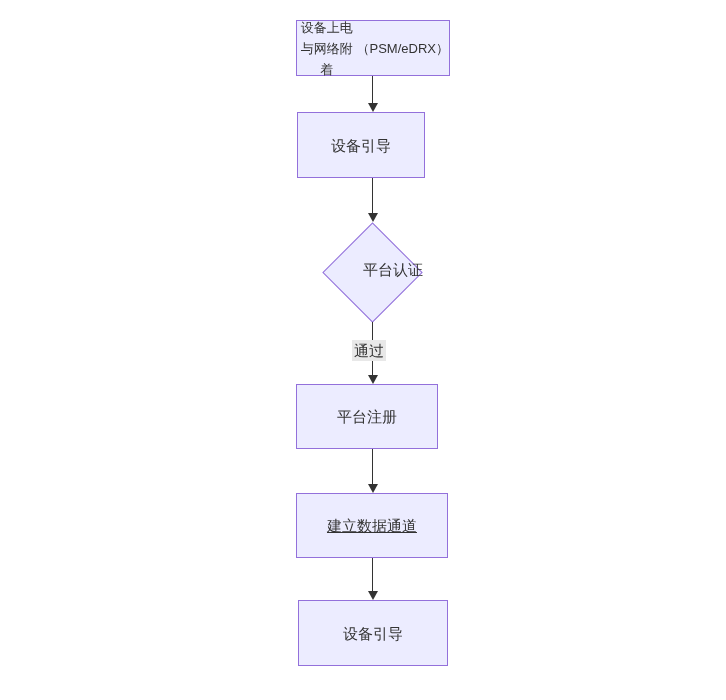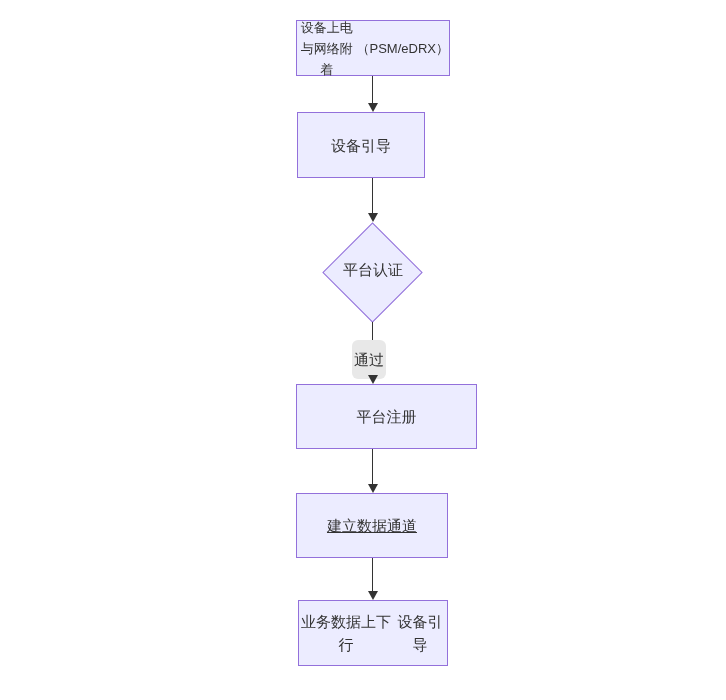--- a/index.html
+++ b/index.html
@@ -30,37 +30,37 @@
     align-items: center;
     justify-content: center;
     text-align: center;
     font-size: 15px;
     line-height: 23px;
   }
   .node.small-font { font-size: 13px; line-height: 21px; }
   
   .n1 { left: 296px; top: 20px;  width: 154px; height: 56px; }
   .n2 { left: 297px; top: 112px; width: 128px; height: 66px; }
-  .n4 { left: 296px; top: 384px; width: 181px; height: 65px; justify-content: center; }
+  .n4 { left: 296px; top: 384px; width: 142px; height: 65px; justify-content: center; }
   .n5 { left: 296px; top: 493px; width: 152px; height: 65px; text-decoration: underline; }
   .n6 { left: 298px; top: 600px; width: 150px; height: 66px; }
   
   .diamond-shape {
     position: absolute;
     left: 337px; top: 237px;
     width: 71px; height: 71px;
     background: var(--node-fill);
     border: 1px solid var(--node-border);
     transform: rotate(45deg);
   }
   .diamond-label {
     position: absolute;
     left: 323px; top: 261px;
     width: 100px;
-    text-align: center;
+    text-align: right;
     font-size: 15px;
     color: var(--text);
   }
   
   .edge-line {
     position: absolute;
     left: 372px;
     width: 1px;
     background: var(--edge);
   }
@@ -78,26 +78,25 @@
     border-top: 9px solid var(--edge);
   }
   .a1 { top: 103px; }
   .a2 { top: 213px; }
   .a3 { top: 375px; }
   .a4 { top: 484px; }
   .a5 { top: 591px; }
   .edge-label {
     position: absolute;
     left: 352px; top: 340px;
-    padding: 9px 2px;
+    padding: 0 2px;
     background: var(--edge-label-bg);
     color: var(--text);
     font-size: 15px;
     line-height: 21px;
-    border-radius: 6px;
   }
 </style>
 </head>
 <body>
 
 <div class="canvas">
 
   <div class="node n1 small-font">
     <div>设备上电与网络附着</div>
     <div>（PSM/eDRX）</div>
@@ -128,17 +127,16 @@
   <div class="arrowhead a4"></div>
 
   <div class="node n5">
     <div>建立数据通道</div>
   </div>
 
   <div class="edge-line e5"></div>
   <div class="arrowhead a5"></div>
 
   <div class="node n6">
-    <div>业务数据上下行</div>
     <div>设备引导</div>
   </div>
 
 </div>
 
 </body></html>

